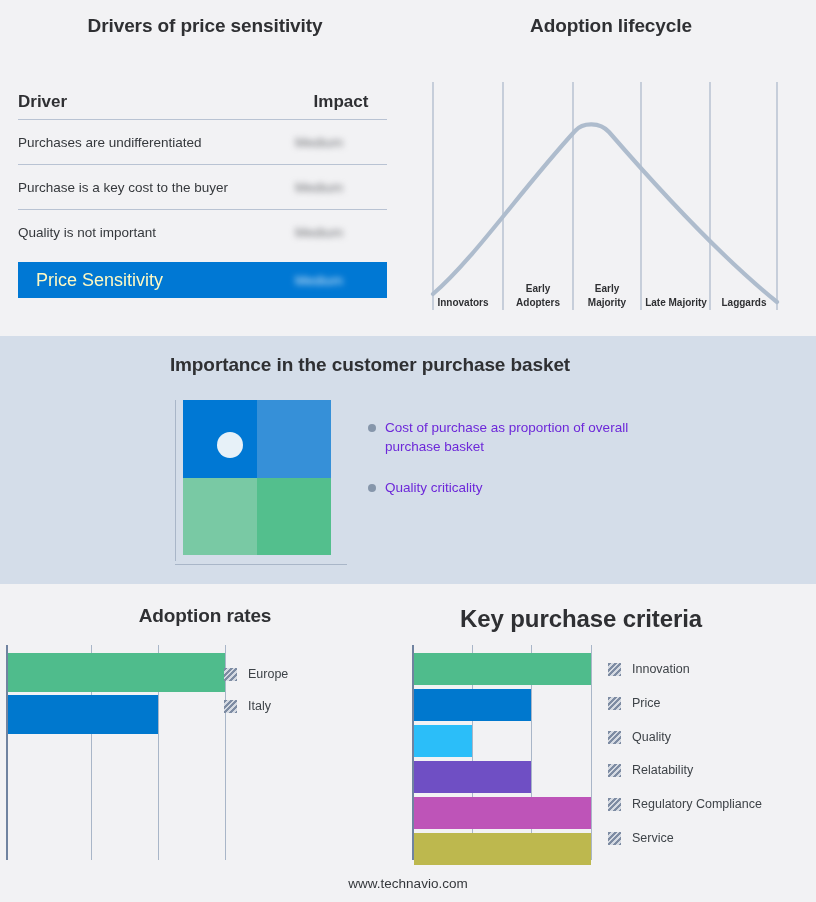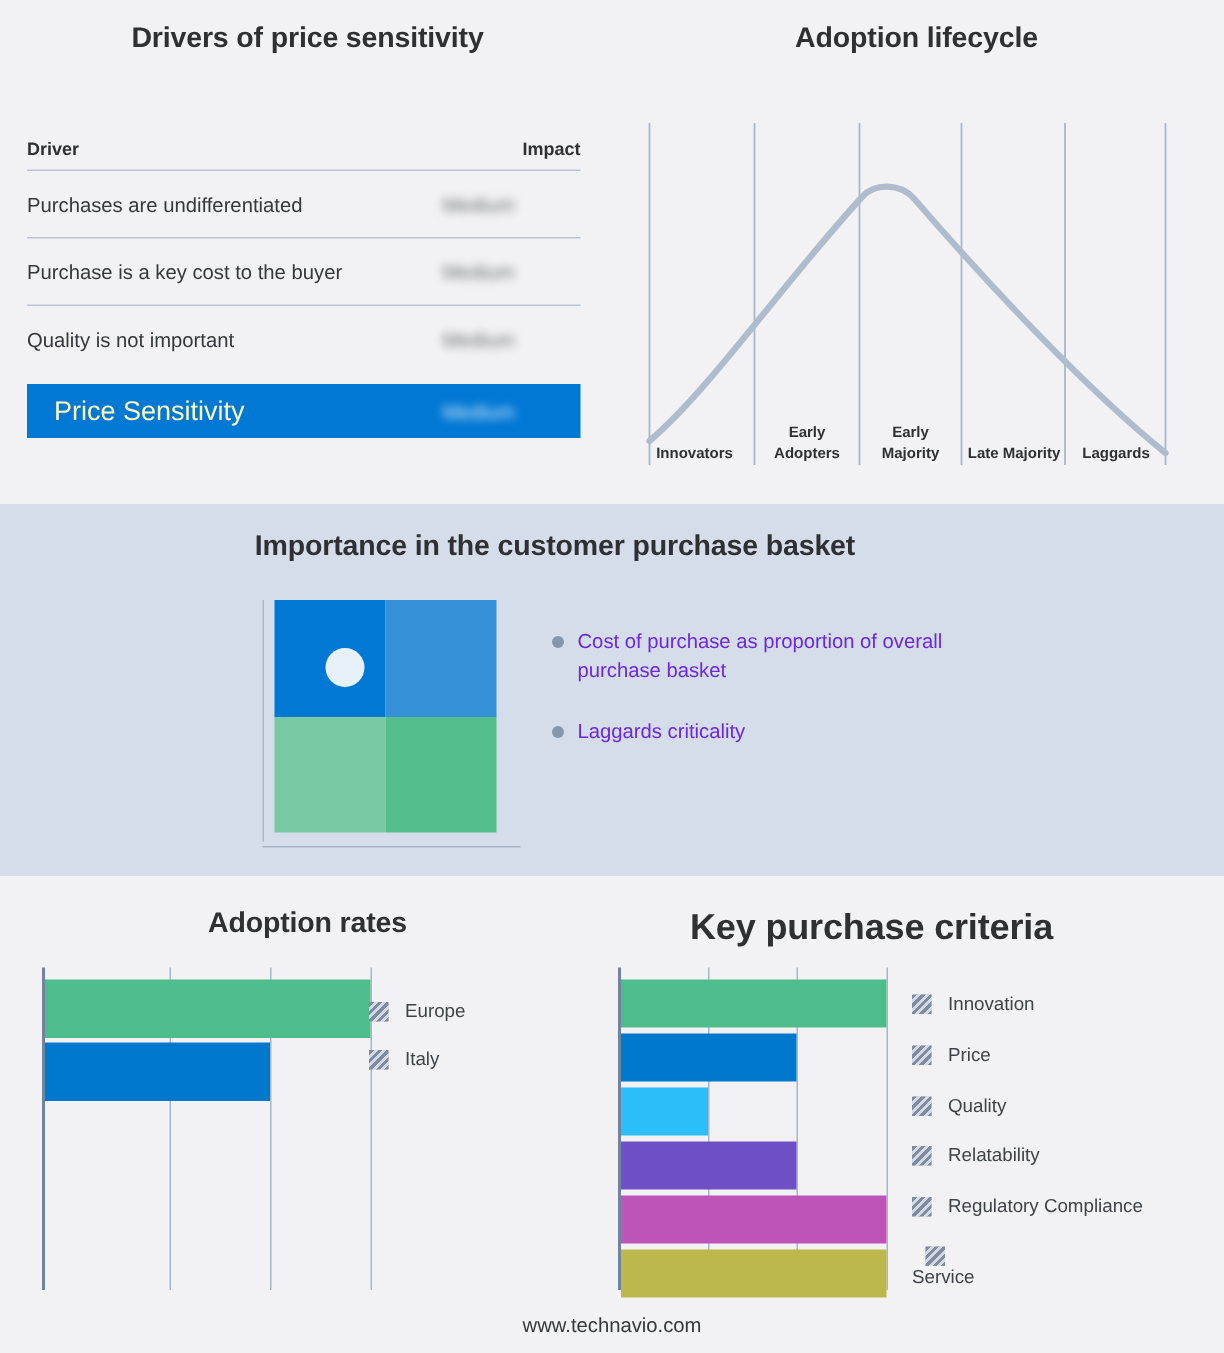--- a/index.html
+++ b/index.html
@@ -62,26 +62,26 @@
     width: 369px;
   }
   .dt-head {
     display: flex;
     align-items: flex-end;
     padding-bottom: 7px;
     border-bottom: 1px solid #b9c3d3;
   }
   .dt-head .dt-driver,
   .dt-head .dt-impact {
-    font-size: 12px;
+    font-size: 17px;
     font-weight: bold;
     color: #2f3033;
   }
   .dt-driver { flex: 1; }
-  .dt-impact { width: 92px; text-align: right; }
+  .dt-impact { width: 92px; text-align: center; }
   .dt-row {
     display: flex;
     align-items: center;
     height: 44px;
     border-bottom: 1px solid #b9c3d3;
   }
   .dt-row .dt-driver {
     font-size: 13.5px;
     color: #35383c;
   }
@@ -324,27 +324,27 @@
     </div>
   </div>
 
   <div class="basket-legend">
     <div class="bl-item">
       <span class="bl-bullet"></span>
       <span class="bl-text">Cost of purchase as proportion of overall purchase basket</span>
     </div>
     <div class="bl-item">
       <span class="bl-bullet"></span>
-      <span class="bl-text">Laggards criticality</span>
+      <span class="bl-text">Quality criticality</span>
     </div>
   </div>
 
   <div class="panel-title" id="title-adoption">Adoption rates</div>
 
-  <div class="barchart" id="chart-adoption" style="left:28px; top:645px; width:390px; height:215px;">
+  <div class="barchart" id="chart-adoption" style="left:6px; top:645px; width:390px; height:215px;">
     <div class="bc-axis" style="height:215px;"></div>
     <div class="bc-grid" style="left:85px;height:215px;"></div>
     <div class="bc-grid" style="left:152px;height:215px;"></div>
     <div class="bc-grid" style="left:219px;height:215px;"></div>
 
     <div class="bc-bar" style="top:8px;  height:39px; width:217px; background:#4fbc8c;"></div>
     <div class="bc-bar" style="top:50px; height:39px; width:150px; background:#0078ce;"></div>
 
     <div class="bc-legend" style="left:218px; top:0; width:170px; height:100px;">
       <div class="bcl-item" style="top:22px;">
@@ -387,21 +387,21 @@
         <span class="bcl-text">Quality</span>
       </div>
       <div class="bcl-item" style="top:118px;">
         <span class="hatch-swatch"></span>
         <span class="bcl-text">Relatability</span>
       </div>
       <div class="bcl-item" style="top:152px;">
         <span class="hatch-swatch"></span>
         <span class="bcl-text">Regulatory Compliance</span>
       </div>
-      <div class="bcl-item" style="top:186px;flex-direction:column;">
+      <div class="bcl-item" style="top:186px;">
         <span class="hatch-swatch"></span>
         <span class="bcl-text">Service</span>
       </div>
     </div>
   </div>
 
   <div class="footer">www.technavio.com</div>
 
 </div>
 

